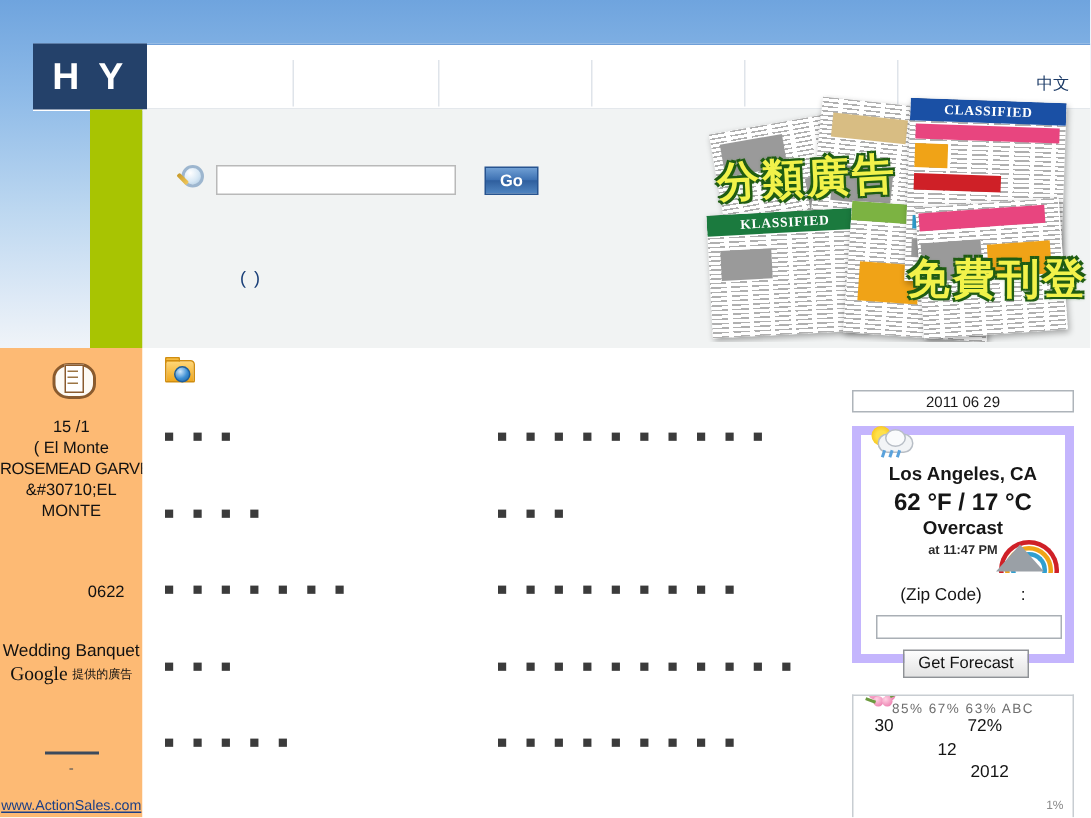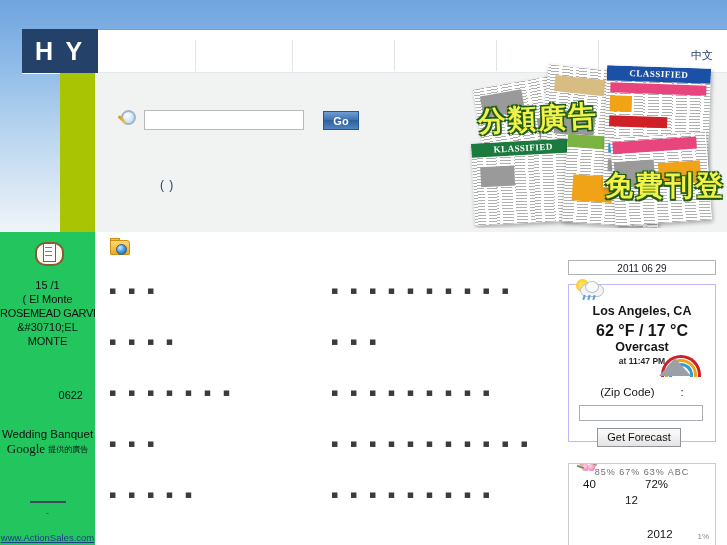--- a/index.html
+++ b/index.html
@@ -241,21 +241,21 @@
   }
   .cjk-a { left: 13px; top: 37px; transform: rotate(-3deg); }
   .cjk-b { left: 140px; top: 104px; }
 
   
   .sidebar {
     position: absolute;
     left: 0; top: 232px;
     width: 95px;
     height: 313px;
-    background: #22c55e;
+    background: #fdba74;
     text-align: center;
     overflow: hidden;
   }
   .sb-icon {
     margin: 8px auto 0;
     width: 26px;
     height: 24px;
     position: relative;
   }
   .sb-icon .bk {
@@ -392,21 +392,21 @@
     color: #1a1a1a;
     text-align: center;
     line-height: 15px;
     box-sizing: border-box;
   }
   .weather-box {
     position: absolute;
     left: 8px; top: 52px;
     width: 148px;
     height: 158px;
-    border: 1px solid #c4b5fd;
+    border: 6px solid #c4b5fd;
     background: #ffffff;
     box-sizing: border-box;
   }
   .wicon {
     position: absolute; left: 6px; top: -6px;
     width: 30px; height: 24px;
   }
   .wicon .sun {
     position: absolute; left: 1px; top: 0px;
     width: 13px; height: 13px; border-radius: 50%;
@@ -522,21 +522,21 @@
   .stem { position: absolute; width: 7px; height: 1.5px; background: #6c9a3f; }
   .stats-hdr {
     position: absolute; left: 0; right: 0; top: 3px;
     text-align: center;
     font-size: 9px; color: #6e6e6e; letter-spacing: 1px;
     white-space: nowrap;
   }
   .stats-r1 { position: absolute; left: 14px; top: 14px; font-size: 11.5px; color: #141414; }
   .stats-r1b { position: absolute; left: 76px; top: 14px; font-size: 11.5px; color: #141414; }
   .stats-r2 { position: absolute; left: 56px; top: 30px; font-size: 11.5px; color: #141414; }
-  .stats-r3 { position: absolute; left: 78px; top: 64px; font-size: 11.5px; color: #141414; }
+  .stats-r3 { position: absolute; left: 78px; top: 45px; font-size: 11.5px; color: #141414; }
   .stats-r4 { position: absolute; right: 6px; top: 68px; font-size: 8px; color: #8a8a8a; }
 </style>
 </head>
 <body>
 
 <div id="page">
 
   <div class="sky"></div>
 
   <div class="header"></div>
@@ -715,21 +715,21 @@
       <span class="flower">
         <span class="petal" style="left:4px;top:3px;"></span>
         <span class="petal" style="left:10px;top:1px;"></span>
         <span class="petal" style="left:15px;top:4px;"></span>
         <span class="petal" style="left:7px;top:8px;"></span>
         <span class="petal" style="left:13px;top:8px;"></span>
         <span class="stem" style="left:18px;top:6px;transform:rotate(-25deg);"></span>
         <span class="stem" style="left:2px;top:10px;transform:rotate(20deg);"></span>
       </span>
       <div class="stats-hdr">85%      67%       63% ABC</div>
-      <div class="stats-r1">40</div>
+      <div class="stats-r1">30</div>
       <div class="stats-r1b">72%</div>
       <div class="stats-r2">12</div>
       <div class="stats-r3">2012</div>
       <div class="stats-r4">1%</div>
     </div>
   </div>
 
 </div>
 
 </body></html>

